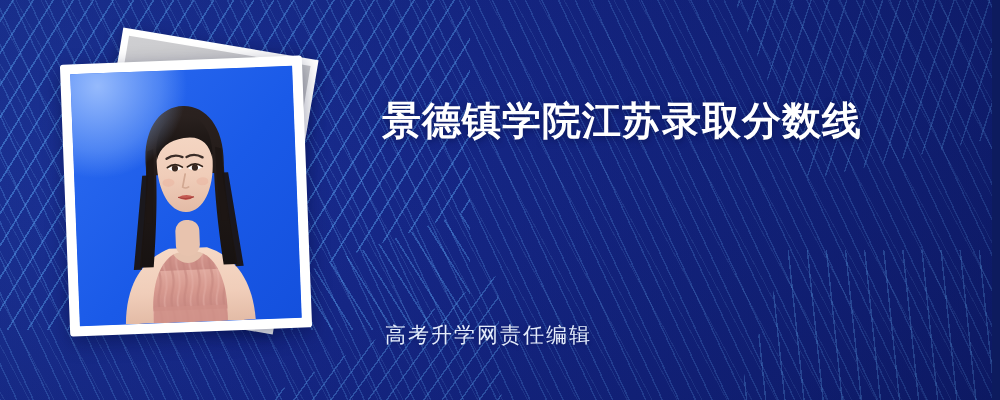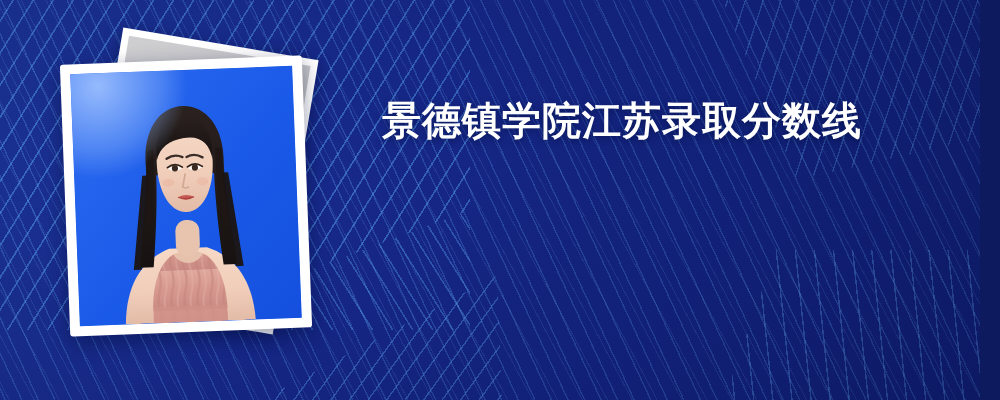--- a/index.html
+++ b/index.html
@@ -10,20 +10,21 @@
   body {
     font-family: "Liberation Sans", "DejaVu Sans", sans-serif;
   }
 
   .banner {
     position: relative;
     width: 980px;
     height: 400px;
     overflow: hidden;
     background: #4c1d95;
+    padding-left: 12px;
   }
 
   
   .bg-base {
     position: absolute;
     inset: 0;
     background: linear-gradient(118deg, #1c3497 0%, #17298c 42%, #142583 70%, #111f75 100%);
   }
 
   .bg-lines {
@@ -412,15 +413,16 @@
 
           <path d="M74 104 C70 140 66 172 64 198 L56 198 C60 168 64 134 68 104 Z" fill="#1a1412" opacity=".95"></path>
           <path d="M148 104 C152 140 156 172 158 198 L166 198 C162 168 158 134 154 104 Z" fill="#1a1412" opacity=".95"></path>
         </svg>
       </div>
     </div>
   </div>
 
   <div class="text-col">
     <div class="title">景德镇学院江苏录取分数线</div>
+    <div class="role">高考升学网责任编辑</div>
   </div>
 
 </div>
 
 </body></html>

